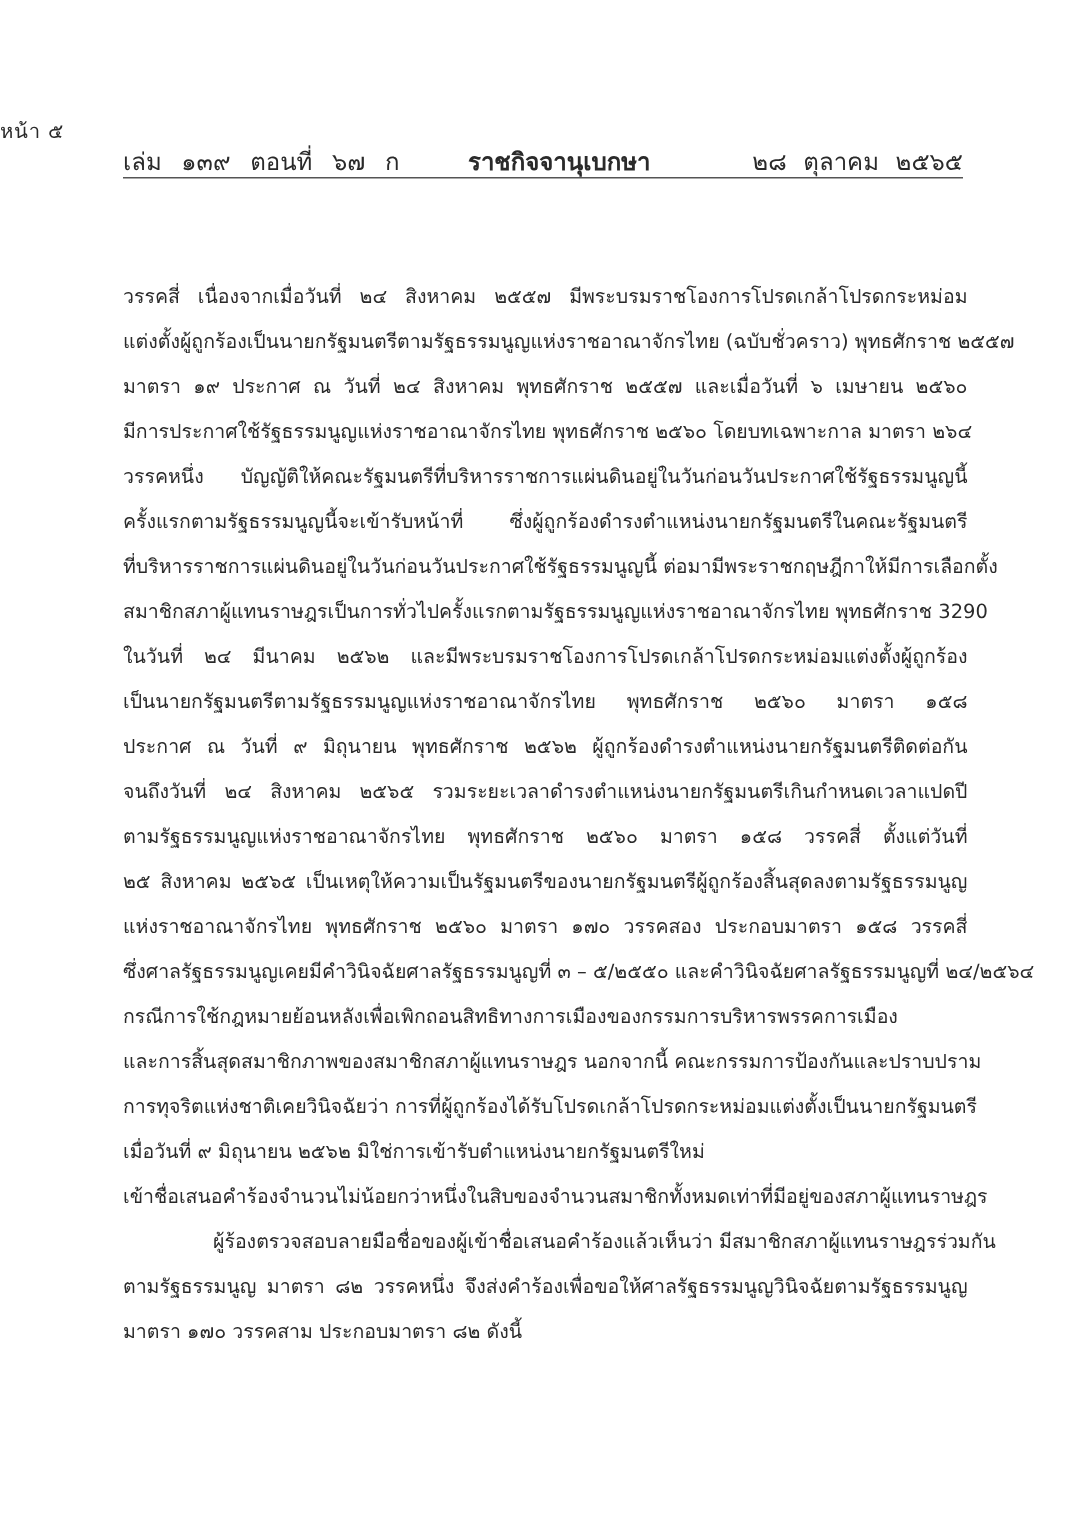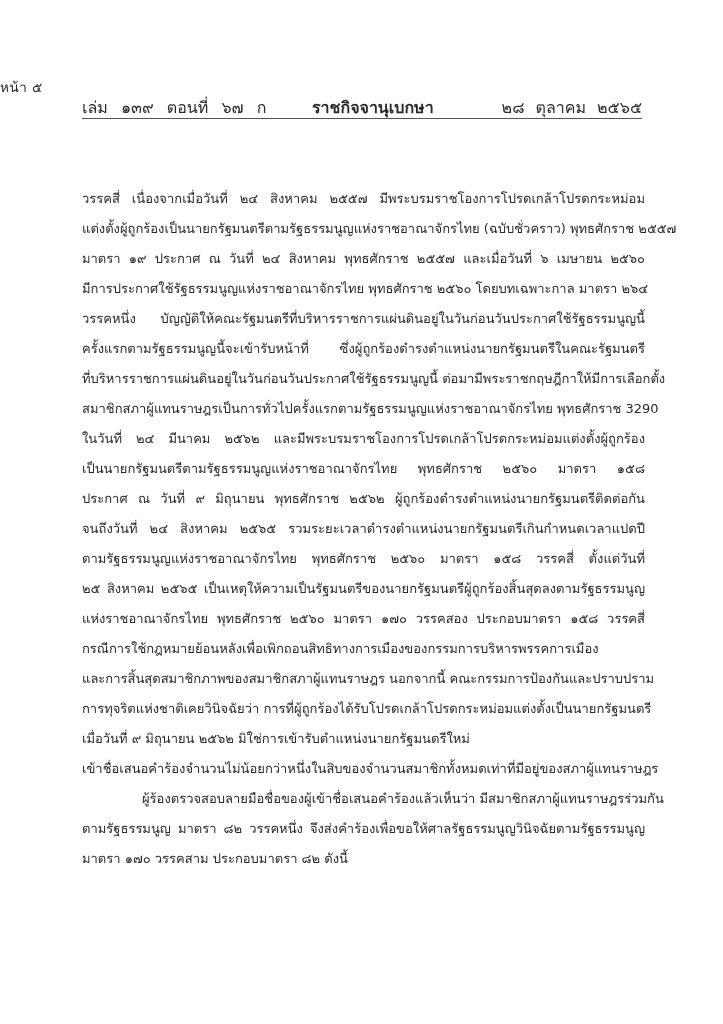--- a/index.html
+++ b/index.html
@@ -107,20 +107,21 @@
     <span class="line">ครั้งแรกตามรัฐธรรมนูญนี้จะเข้ารับหน้าที่  ซึ่งผู้ถูกร้องดำรงตำแหน่งนายกรัฐมนตรีในคณะรัฐมนตรี</span>
     <span class="line">ที่บริหารราชการแผ่นดินอยู่ในวันก่อนวันประกาศใช้รัฐธรรมนูญนี้  ต่อมามีพระราชกฤษฎีกาให้มีการเลือกตั้ง</span>
     <span class="line">สมาชิกสภาผู้แทนราษฎรเป็นการทั่วไปครั้งแรกตามรัฐธรรมนูญแห่งราชอาณาจักรไทย  พุทธศักราช 3290</span>
     <span class="line">ในวันที่  ๒๔  มีนาคม  ๒๕๖๒  และมีพระบรมราชโองการโปรดเกล้าโปรดกระหม่อมแต่งตั้งผู้ถูกร้อง</span>
     <span class="line">เป็นนายกรัฐมนตรีตามรัฐธรรมนูญแห่งราชอาณาจักรไทย  พุทธศักราช  ๒๕๖๐  มาตรา  ๑๕๘</span>
     <span class="line">ประกาศ  ณ  วันที่  ๙  มิถุนายน  พุทธศักราช  ๒๕๖๒  ผู้ถูกร้องดำรงตำแหน่งนายกรัฐมนตรีติดต่อกัน</span>
     <span class="line">จนถึงวันที่  ๒๔  สิงหาคม  ๒๕๖๕  รวมระยะเวลาดำรงตำแหน่งนายกรัฐมนตรีเกินกำหนดเวลาแปดปี</span>
     <span class="line">ตามรัฐธรรมนูญแห่งราชอาณาจักรไทย  พุทธศักราช  ๒๕๖๐  มาตรา  ๑๕๘  วรรคสี่  ตั้งแต่วันที่</span>
     <span class="line">๒๕  สิงหาคม  ๒๕๖๕  เป็นเหตุให้ความเป็นรัฐมนตรีของนายกรัฐมนตรีผู้ถูกร้องสิ้นสุดลงตามรัฐธรรมนูญ</span>
     <span class="line">แห่งราชอาณาจักรไทย  พุทธศักราช  ๒๕๖๐  มาตรา  ๑๗๐  วรรคสอง  ประกอบมาตรา  ๑๕๘  วรรคสี่</span>
+    <span class="line">ซึ่งศาลรัฐธรรมนูญเคยมีคำวินิจฉัยศาลรัฐธรรมนูญที่  ๓ – ๕/๒๕๕๐  และคำวินิจฉัยศาลรัฐธรรมนูญที่  ๒๔/๒๕๖๔</span>
     <span class="line">กรณีการใช้กฎหมายย้อนหลังเพื่อเพิกถอนสิทธิทางการเมืองของกรรมการบริหารพรรคการเมือง</span>
     <span class="line">และการสิ้นสุดสมาชิกภาพของสมาชิกสภาผู้แทนราษฎร  นอกจากนี้  คณะกรรมการป้องกันและปราบปราม</span>
     <span class="line">การทุจริตแห่งชาติเคยวินิจฉัยว่า  การที่ผู้ถูกร้องได้รับโปรดเกล้าโปรดกระหม่อมแต่งตั้งเป็นนายกรัฐมนตรี</span>
     <span class="line last">เมื่อวันที่  ๙  มิถุนายน  ๒๕๖๒  มิใช่การเข้ารับตำแหน่งนายกรัฐมนตรีใหม่</span>
   </div>
   <div>
     <span class="line">เข้าชื่อเสนอคำร้องจำนวนไม่น้อยกว่าหนึ่งในสิบของจำนวนสมาชิกทั้งหมดเท่าที่มีอยู่ของสภาผู้แทนราษฎร</span>
     <span class="line indent">ผู้ร้องตรวจสอบลายมือชื่อของผู้เข้าชื่อเสนอคำร้องแล้วเห็นว่า  มีสมาชิกสภาผู้แทนราษฎรร่วมกัน</span>
     <span class="line">ตามรัฐธรรมนูญ  มาตรา  ๘๒  วรรคหนึ่ง  จึงส่งคำร้องเพื่อขอให้ศาลรัฐธรรมนูญวินิจฉัยตามรัฐธรรมนูญ</span>
     <span class="line last">มาตรา  ๑๗๐  วรรคสาม  ประกอบมาตรา  ๘๒  ดังนี้</span>

